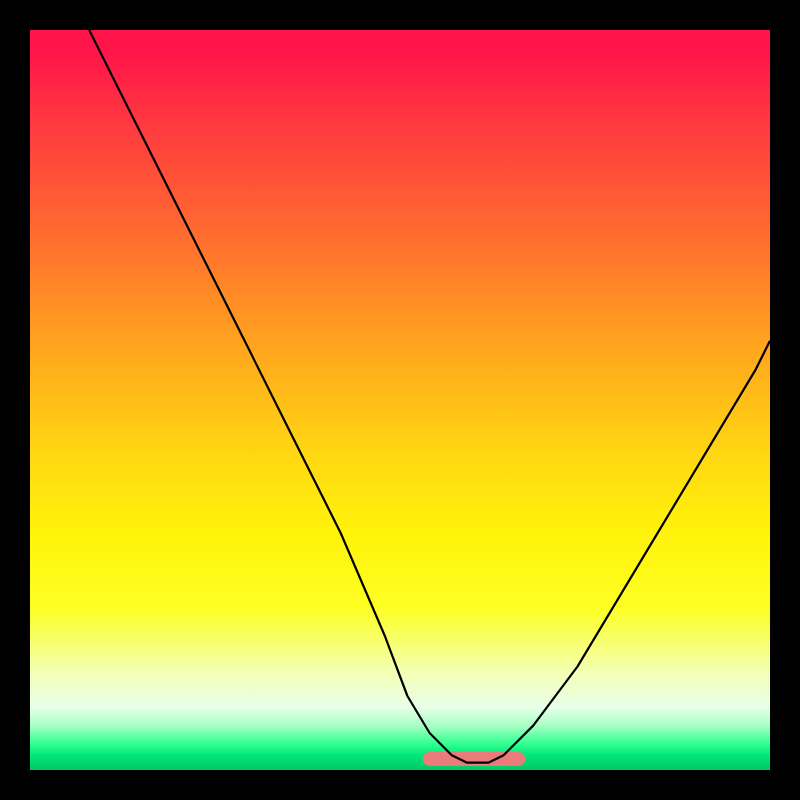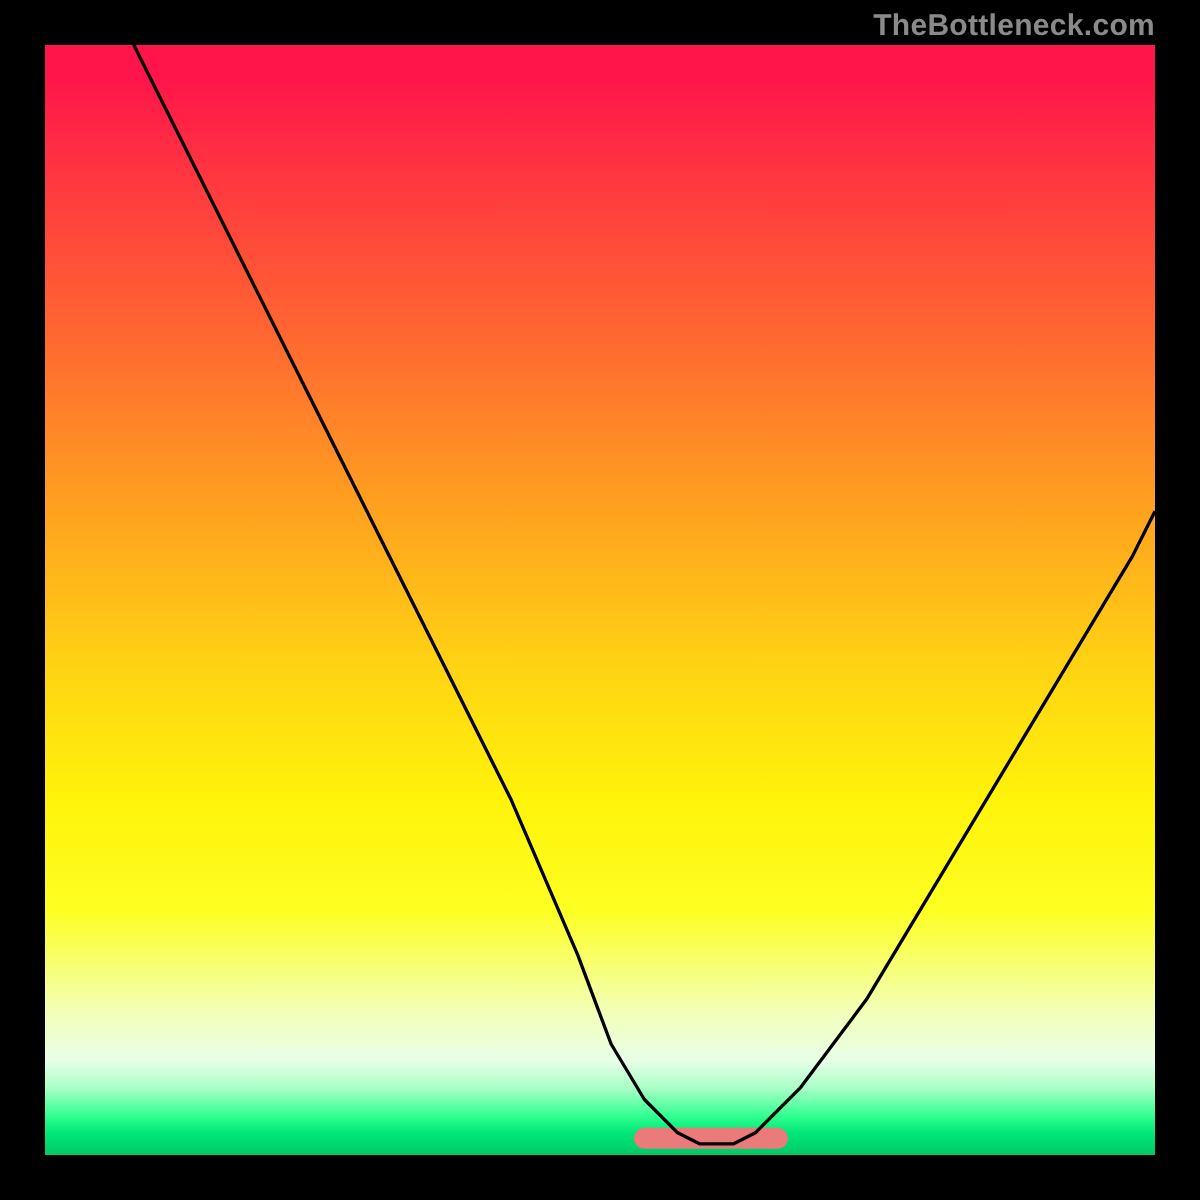--- a/index.html
+++ b/index.html
@@ -63,21 +63,20 @@
     font-size: 20px;
     font-weight: 600;
     color: #8a8a8a;
     letter-spacing: 0.2px;
   }
 </style>
 </head>
 <body>
 
 <div class="frame">
-  <div class="watermark">TheBottleneck.com</div>
 
   <div class="plot">
     <div class="gradient"></div>
 
     <svg class="curve" viewBox="0 0 740 740" preserveAspectRatio="none">
       <path class="flat" d="M 399.6 728.9 L 488.4 728.9"></path>
       <path class="main" d="M59.2 0.0 L88.8 59.2 L133.2 148.0 L177.6 236.8 L222.0 325.6 L266.4 414.4 L310.8 503.2 L355.2 606.8 L377.4 666.0 L399.6 703.0 L421.8 725.2 L436.6 732.6 L458.8 732.6 L473.6 725.2 L503.2 695.6 L547.6 636.4 L592.0 562.4 L636.4 488.4 L680.8 414.4 L725.2 340.4 L740.0 310.8"></path>
     </svg>
   </div>
 </div>

